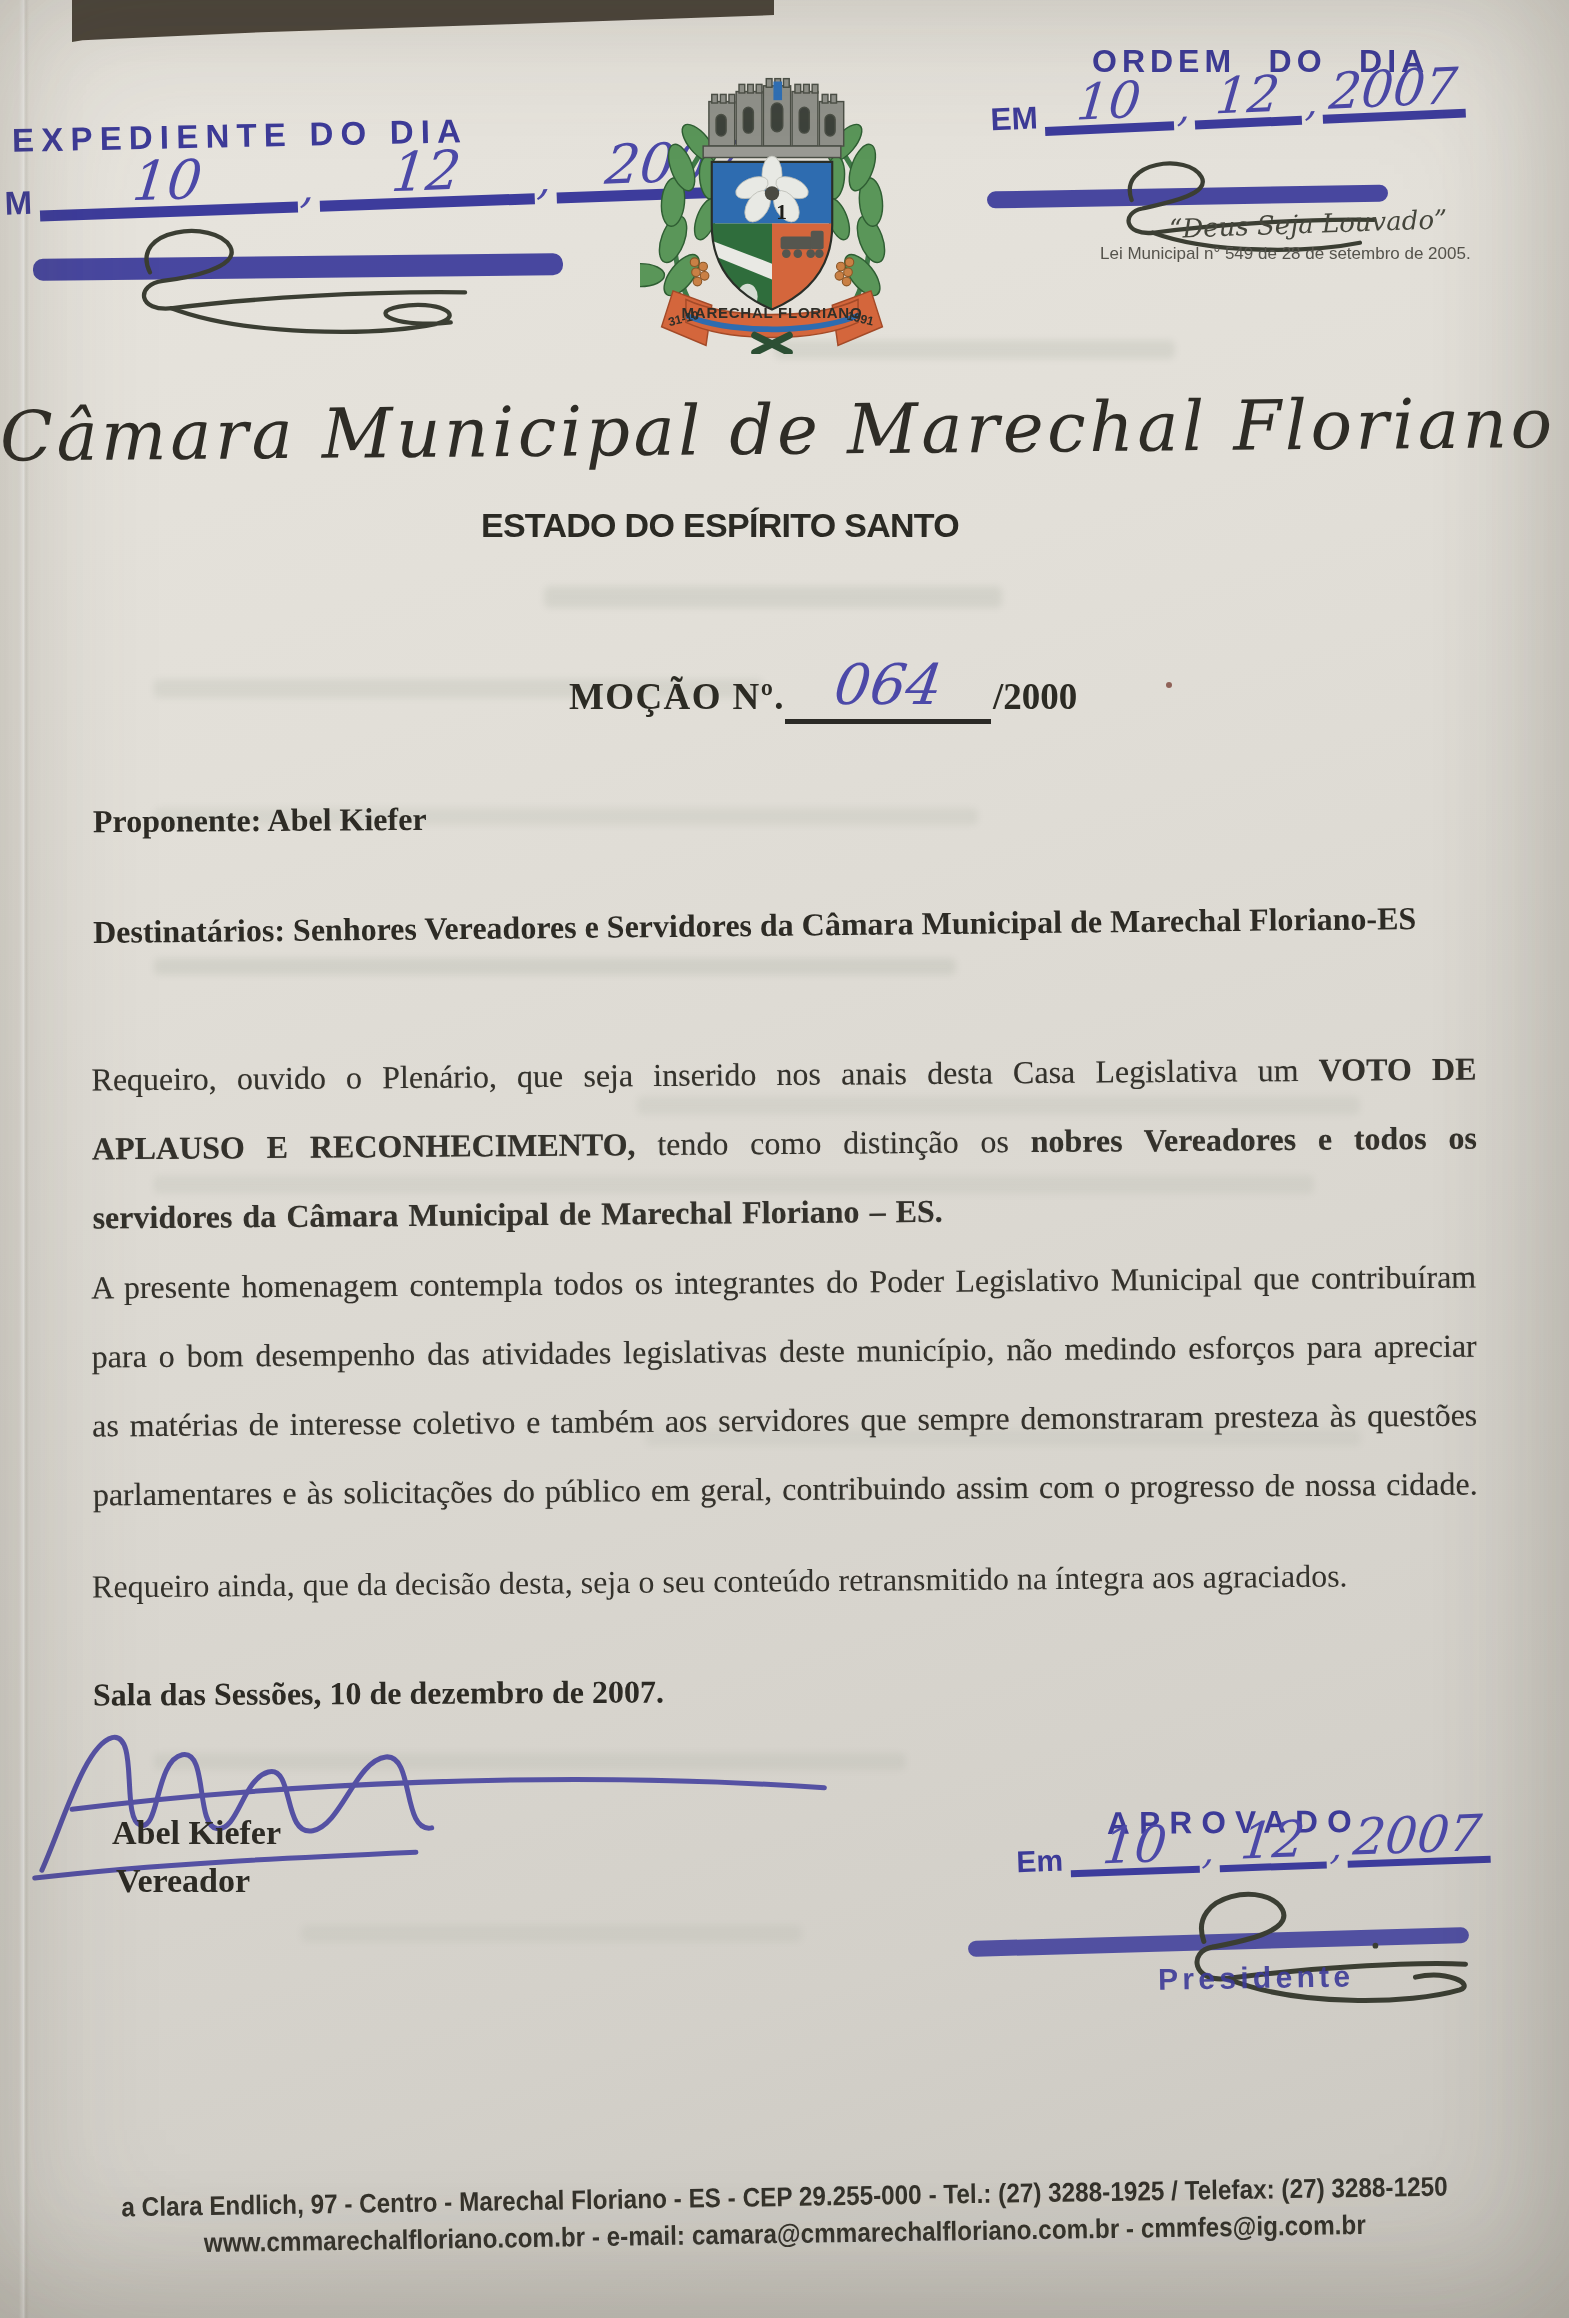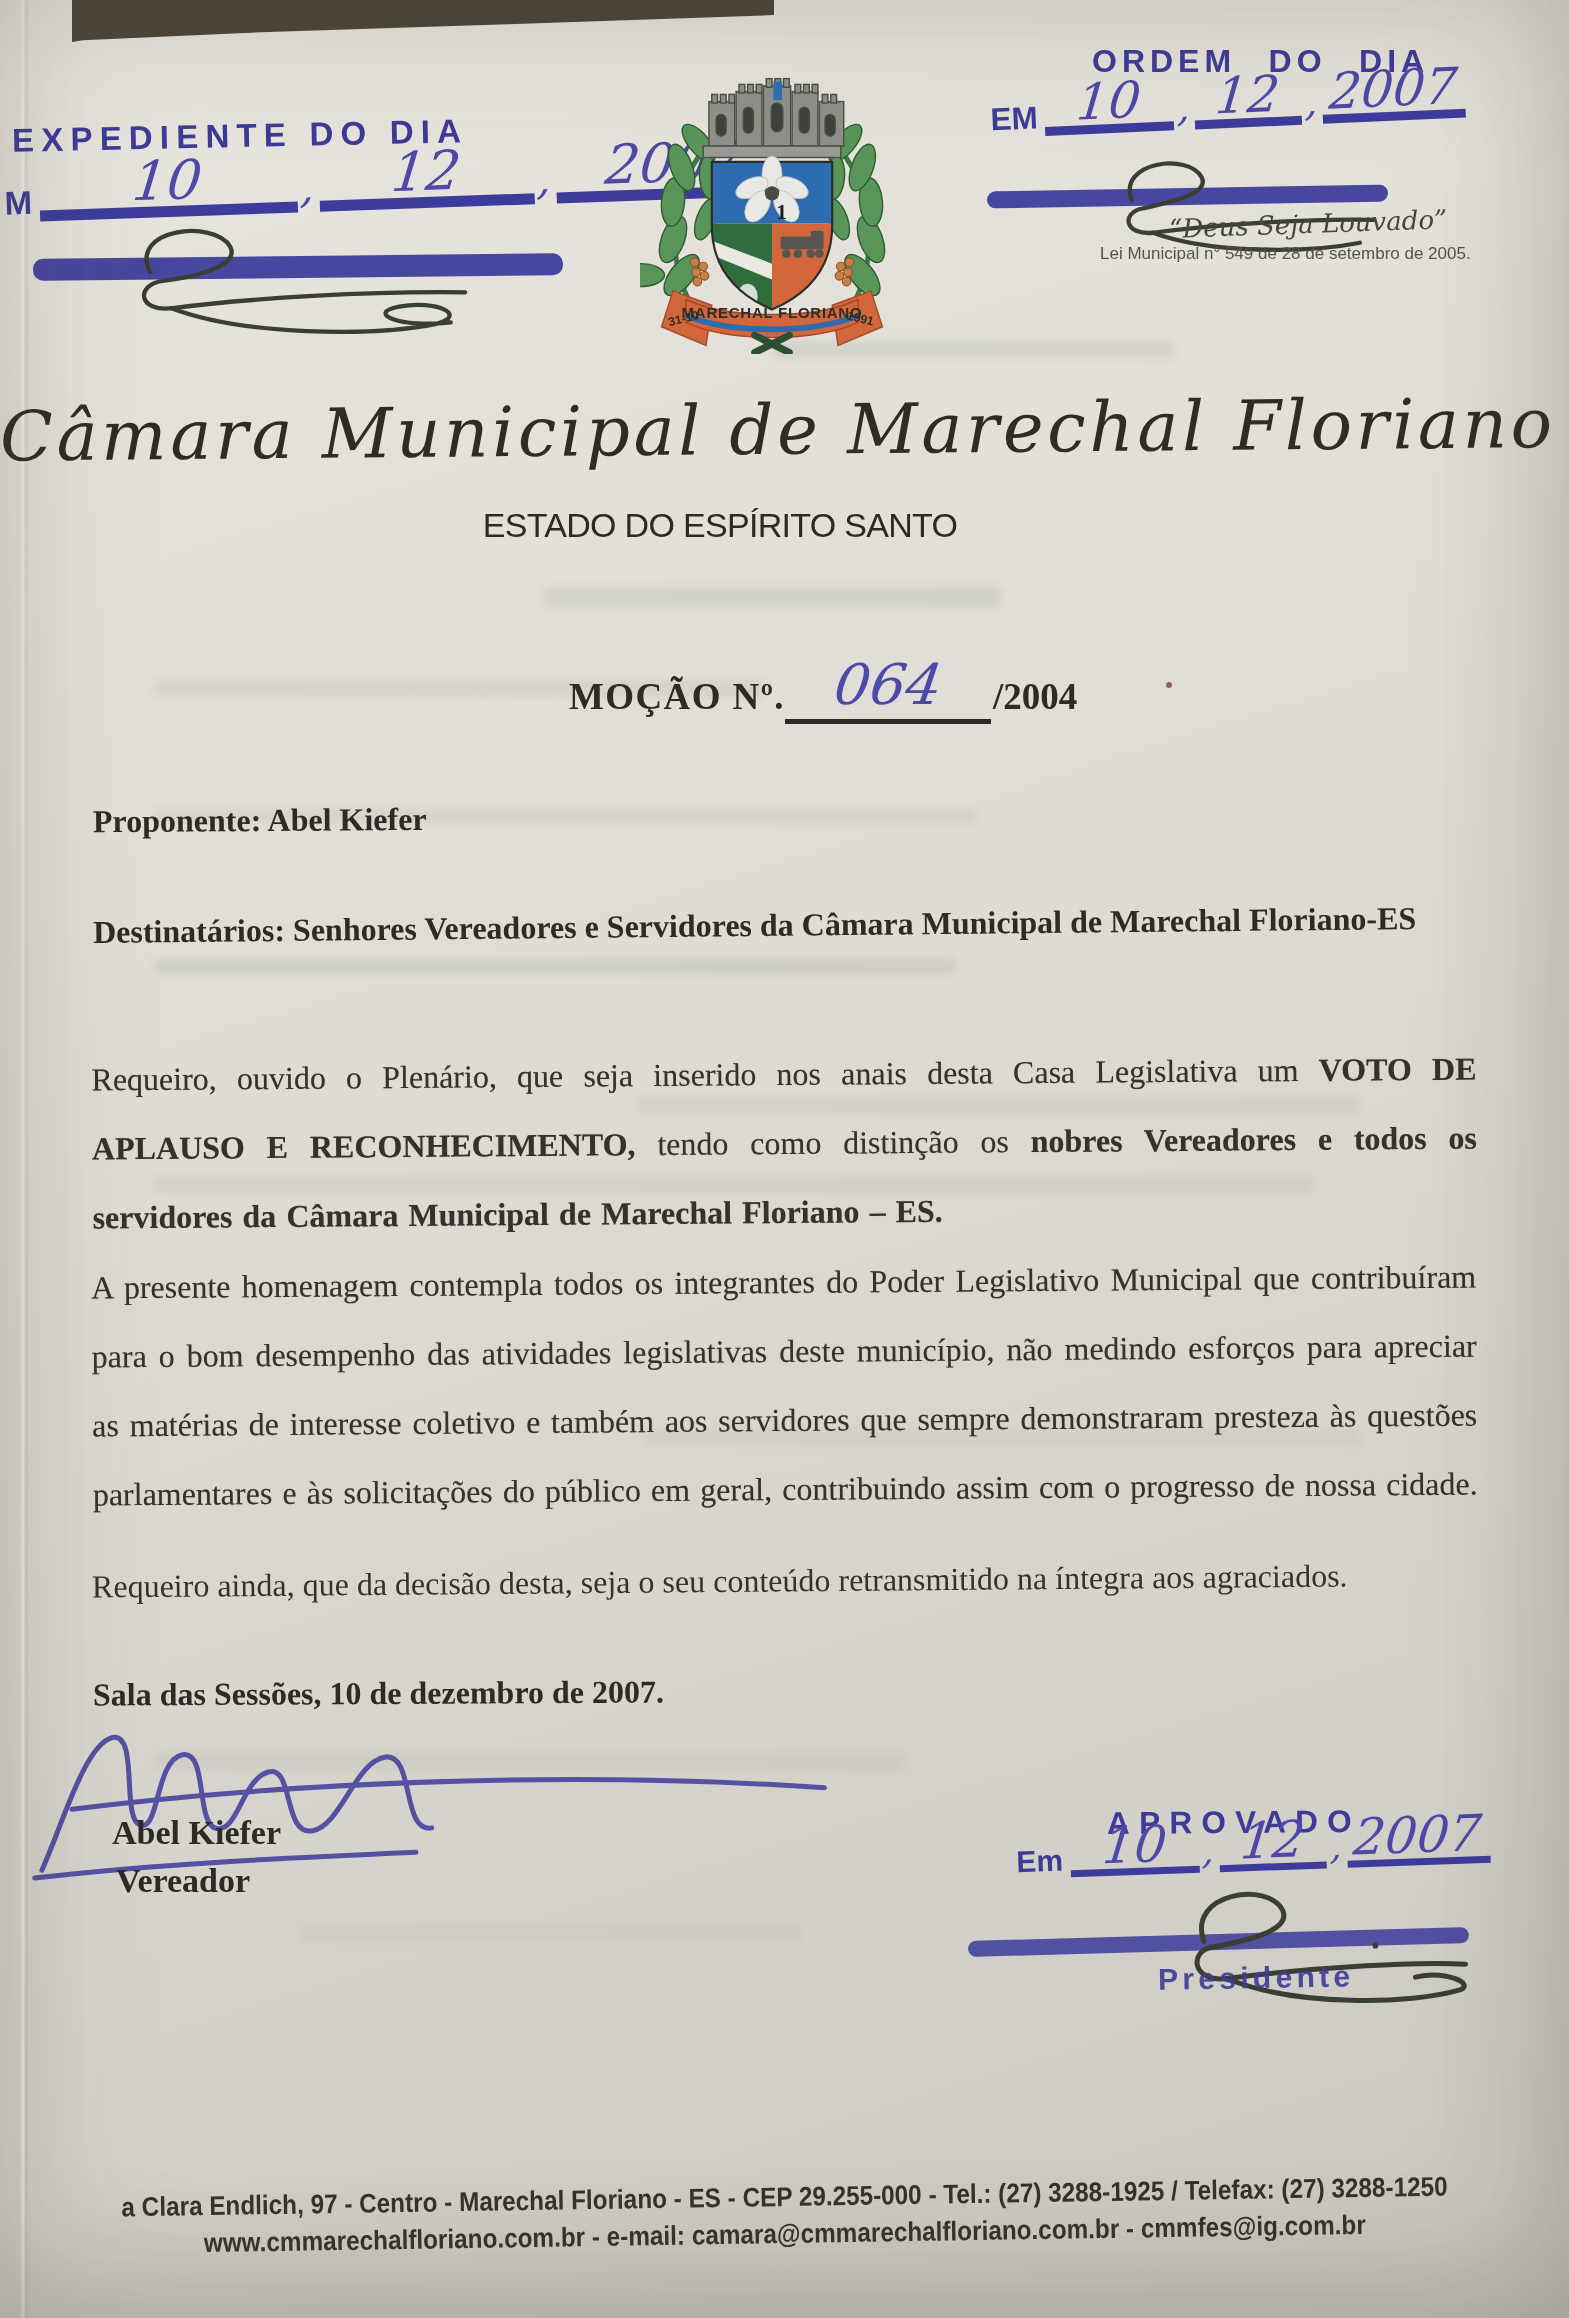--- a/index.html
+++ b/index.html
@@ -45,21 +45,21 @@
     font-size:26px;color:#45463c;transform:rotate(-2deg);}
   .law{position:absolute;left:1100px;top:244px;font-family:"Liberation Sans",sans-serif;
     font-size:17px;color:#55534c;}
 
   
   .crest{position:absolute;left:640px;top:60px;}
   .doc-title{position:absolute;left:0;top:390px;width:1504px;text-align:center;
     font-family:"DejaVu Serif",serif;font-style:italic;font-size:69px;letter-spacing:3.6px;
     color:#2e2c26;transform:rotate(-.5deg);white-space:nowrap;}
   .doc-subtitle{position:absolute;left:0;top:506px;width:1440px;text-align:center;
-    font-family:"Liberation Sans","DejaVu Sans",sans-serif;font-weight:normal;font-size:34px;
+    font-family:"Liberation Sans","DejaVu Sans",sans-serif;font-weight:bold;font-size:34px;
     letter-spacing:-0.7px;color:#2b2a24;}
 
   
   .motion-label{position:absolute;left:569px;top:675px;font-weight:bold;font-size:37px;letter-spacing:1.4px;color:#2c2b24;}
   .motion-num-wrap{position:absolute;left:785px;top:650px;width:206px;height:69px;
     border-bottom:5px solid #2b2a26;text-align:center;}
   .motion-num{font-size:56px;line-height:69px;}
   .motion-year{position:absolute;left:993px;top:675px;font-weight:bold;font-size:37px;color:#2c2b24;}
   .fleck{position:absolute;left:1166px;top:682px;width:6.4px;height:6.4px;border-radius:50%;background:#7a4438;opacity:.8;}
 
@@ -283,21 +283,21 @@
     </g>
   </svg>
 
   <div class="doc-title">Câmara Municipal de Marechal Floriano</div>
   <div class="doc-subtitle">ESTADO DO ESPÍRITO SANTO</div>
 
   <div class="motion-label">MOÇÃO Nº.</div>
   <div class="motion-num-wrap">
     <span class="hand motion-num">064</span>
   </div>
-  <div class="motion-year">/2004</div>
+  <div class="motion-year">/2000</div>
   <div class="fleck"></div>
 
   <div class="line-bold proponente">Proponente: Abel Kiefer</div>
   <div class="line-bold destinatarios">Destinatários: Senhores Vereadores e Servidores da Câmara Municipal de Marechal Floriano-ES</div>
 
   <div class="para p1"><span>Requeiro, ouvido o Plenário, que seja inserido nos anais desta Casa Legislativa um </span><b>VOTO DE APLAUSO E RECONHECIMENTO,</b><span> tendo como distinção os </span><b>nobres Vereadores e todos os servidores da Câmara Municipal de Marechal Floriano – ES.</b></div>
   <div class="para p2">A presente homenagem contempla todos os integrantes do Poder Legislativo Municipal que contribuíram para o bom desempenho das atividades legislativas deste município, não medindo esforços para apreciar as matérias de interesse coletivo e também aos servidores que sempre demonstraram presteza às questões parlamentares e às solicitações do público em geral, contribuindo assim com o progresso de nossa cidade.</div>
   <div class="p3">Requeiro ainda, que da decisão desta, seja o seu conteúdo retransmitido na íntegra aos agraciados.</div>
   <div class="line-bold sala">Sala das Sessões, 10 de dezembro de 2007.</div>
 

